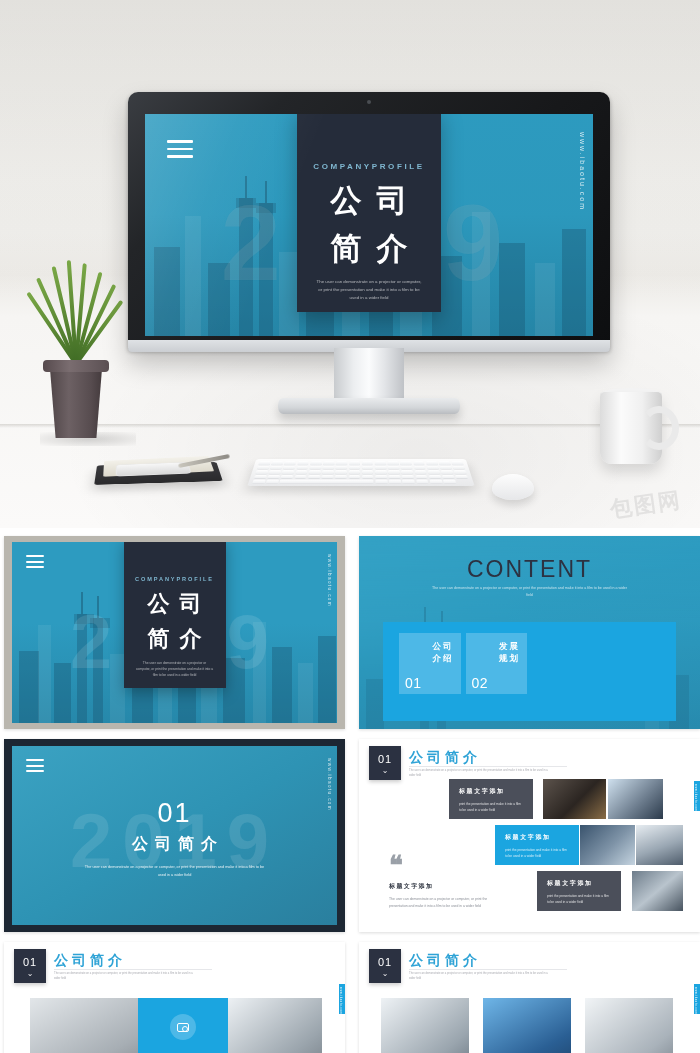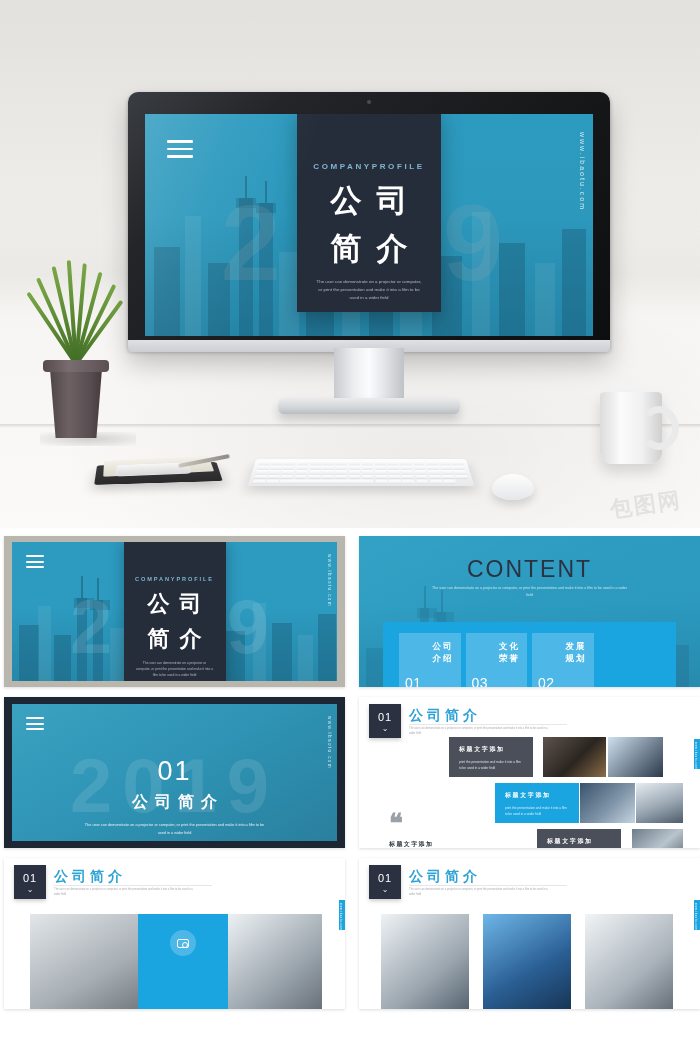--- a/index.html
+++ b/index.html
@@ -185,21 +185,21 @@
     border-radius:2px; transform: rotate(-11deg);
   }
 
   
   .grid {
     position:absolute; left:0; top:528px; width:700px;
     display:grid; grid-template-columns: 345px 345px; gap:10px 10px;
     padding: 8px 0 0 4px;
   }
   .thumb {
-    width:341px; height:151px; position:relative; overflow:hidden;
+    width:341px; height:193px; position:relative; overflow:hidden;
     background:#fff; box-shadow: 0 1px 3px rgba(0,0,0,0.14);
   }
 
   
   .t1-frame { position:absolute; inset:0; background:#b9b6ae; padding:6px 8px; }
   .t1-inner { position:absolute; left:8px; top:6px; right:8px; bottom:6px; background:#2d9bc0; overflow:hidden; }
   .t-ham { position:absolute; left:14px; top:13px; width:18px; }
   .t-ham i { display:block; height:2px; background:#fff; margin-bottom:3.5px; border-radius:1px; }
   .t-vurl { position:absolute; right:5px; top:12px; writing-mode: vertical-rl; font-size:4.6px; letter-spacing:1.4px; color:rgba(255,255,255,0.8); }
   .t-year { position:absolute; left:0; top:34%; width:100%; text-align:center; font-size:76px; font-weight:700; letter-spacing:10px; color: rgba(255,255,255,0.11); line-height:1; }
@@ -491,27 +491,20 @@
       <div class="t2-cells">
         <div class="t2-cell">
           <div class="t2-cn">
             <span>公司</span><br>
             <span>介绍</span>
           </div>
           <div class="t2-num">01</div>
         </div>
         <div class="t2-cell">
           <div class="t2-cn">
-            <span>文化</span><br>
-            <span>荣誉</span>
-          </div>
-          <div class="t2-num">03</div>
-        </div>
-        <div class="t2-cell">
-          <div class="t2-cn">
             <span>发展</span><br>
             <span>规划</span>
           </div>
           <div class="t2-num">02</div>
         </div>
       </div>
     </div>
 
     <div class="thumb t3">
       <div class="t3-inner">

